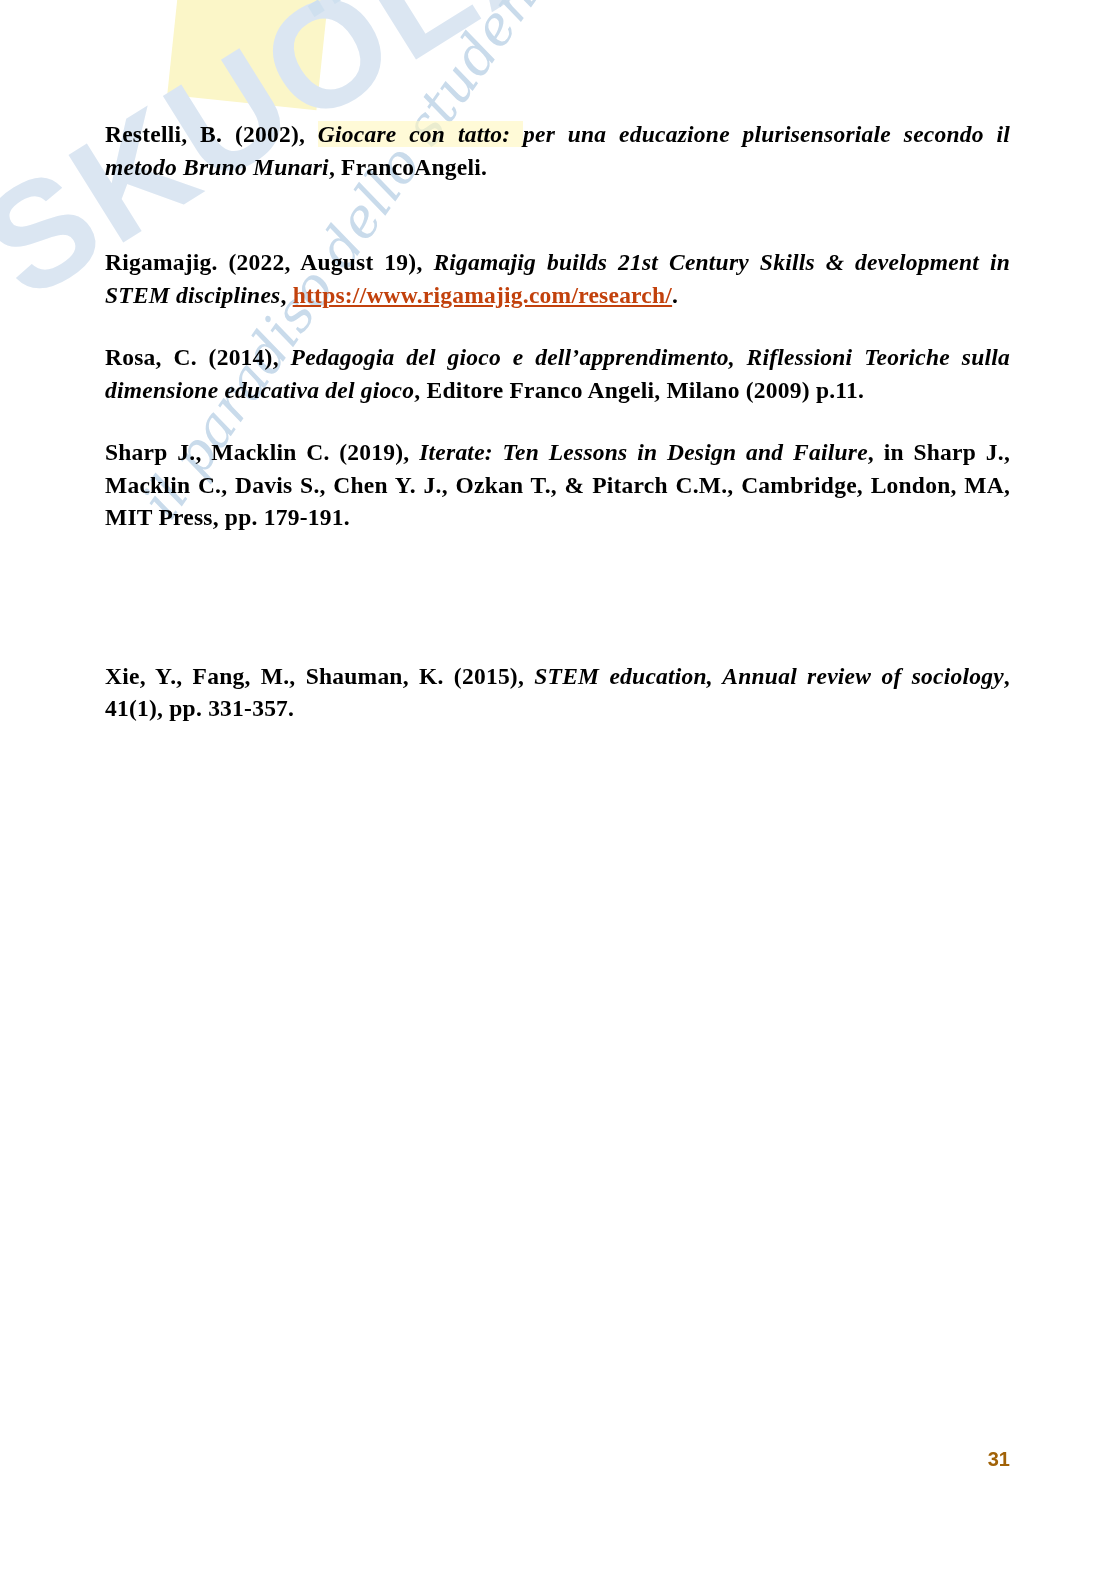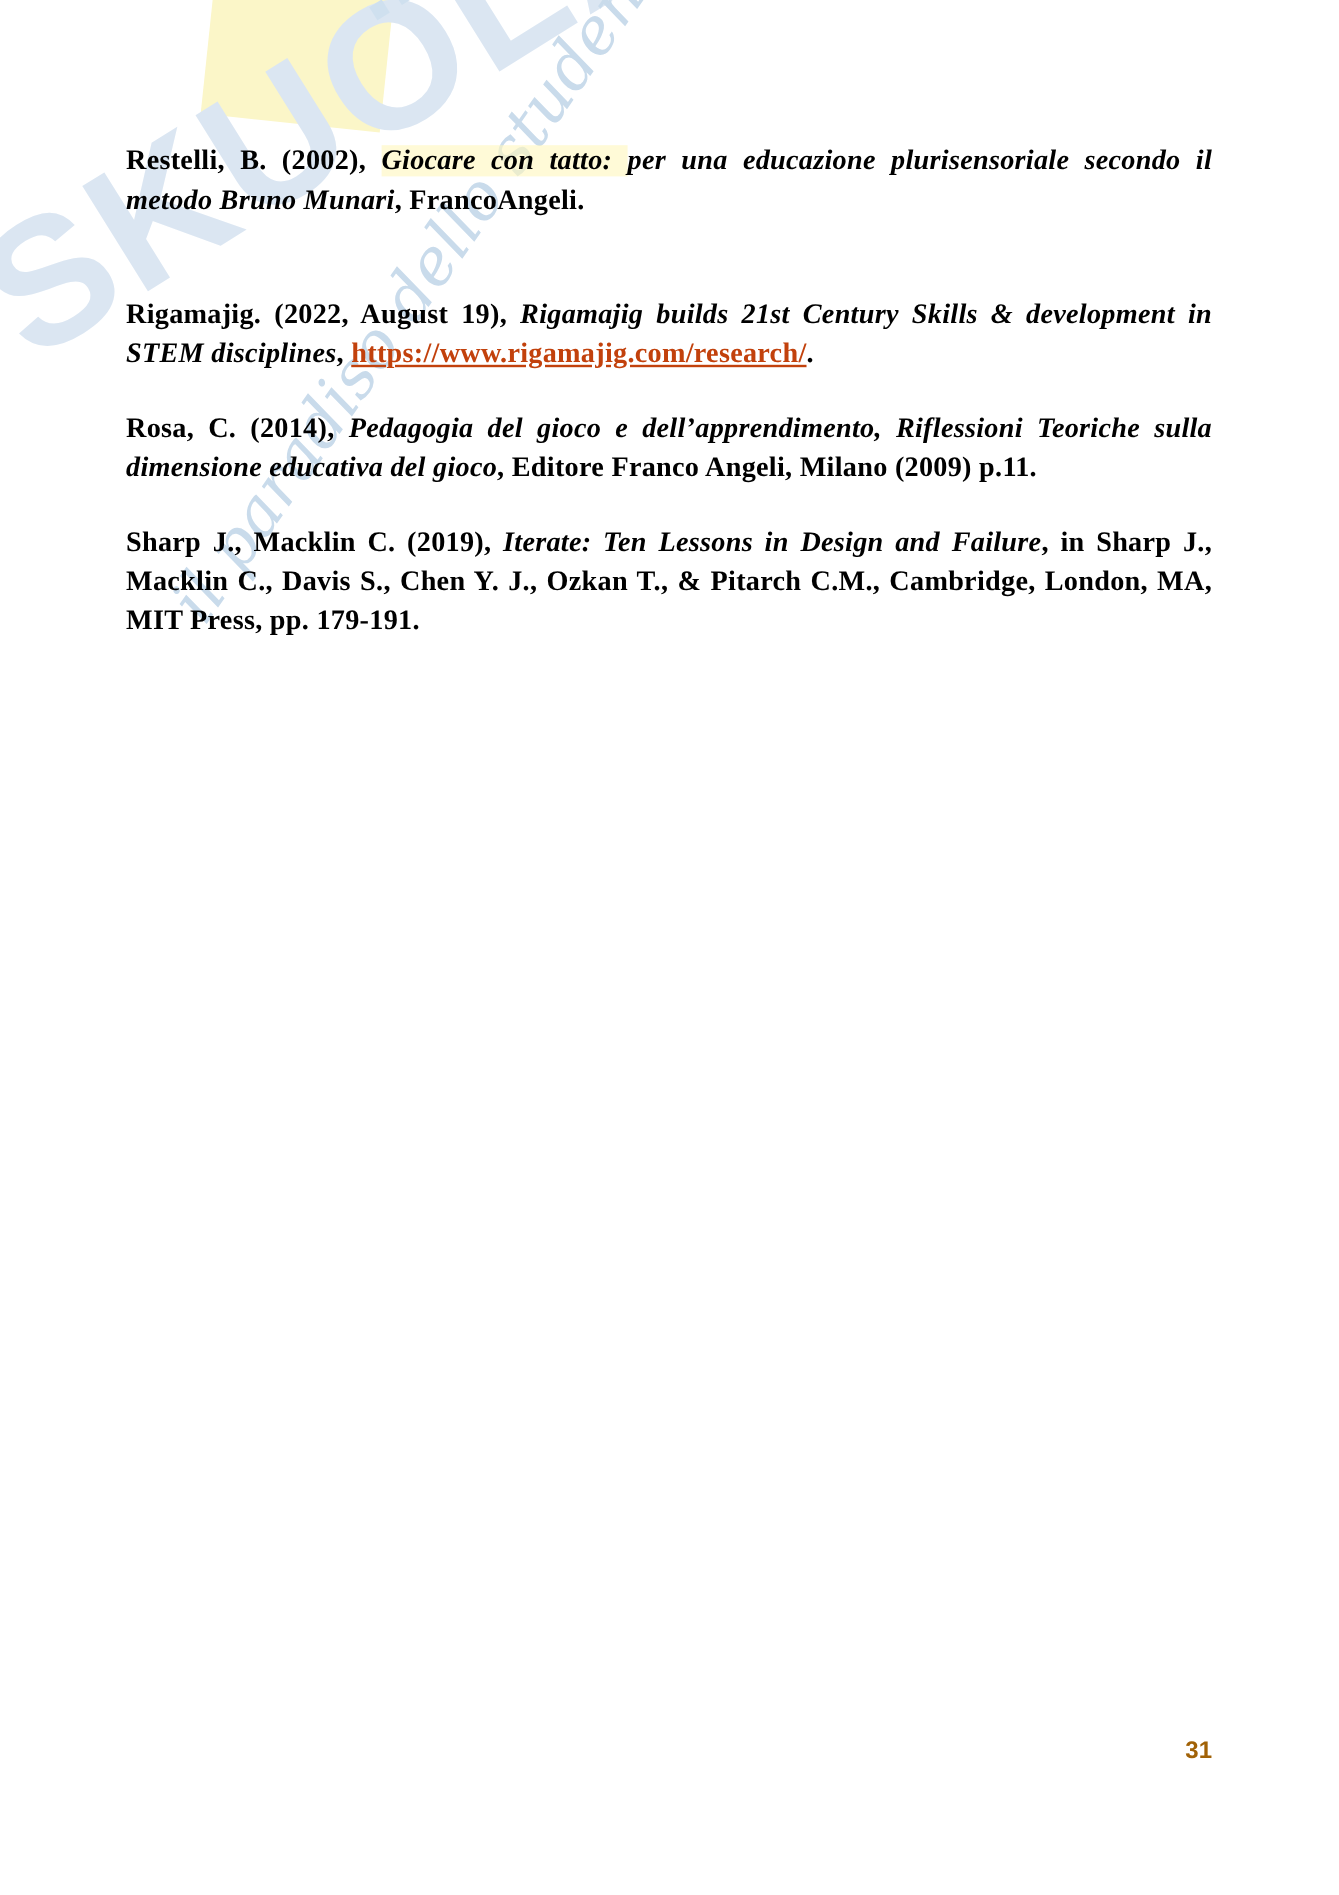--- a/index.html
+++ b/index.html
@@ -117,18 +117,21 @@
 
     <p class="ref">
       <span> Sharp J., Macklin C. (2019), </span><span class="i">Iterate: Ten Lessons in Design and Failure</span><span>, in Sharp J., Macklin C., Davis S., Chen Y. J., Ozkan T., &amp; Pitarch C.M., Cambridge, London, MA, MIT Press, pp. 179-191.</span>
     </p>
 
     <div class="gap-lg"></div>
 
 
     <div class="gap-lg"></div>
 
+    <p class="ref">
+      <span>Xie, Y., Fang, M., Shauman, K. (2015), </span><span class="i">STEM education, Annual review of sociology</span><span>, 41(1), pp. 331-357.</span>
+    </p>
 
   </div>
 
   <div class="page-number">31</div>
 
 </div>
 
 </body></html>

